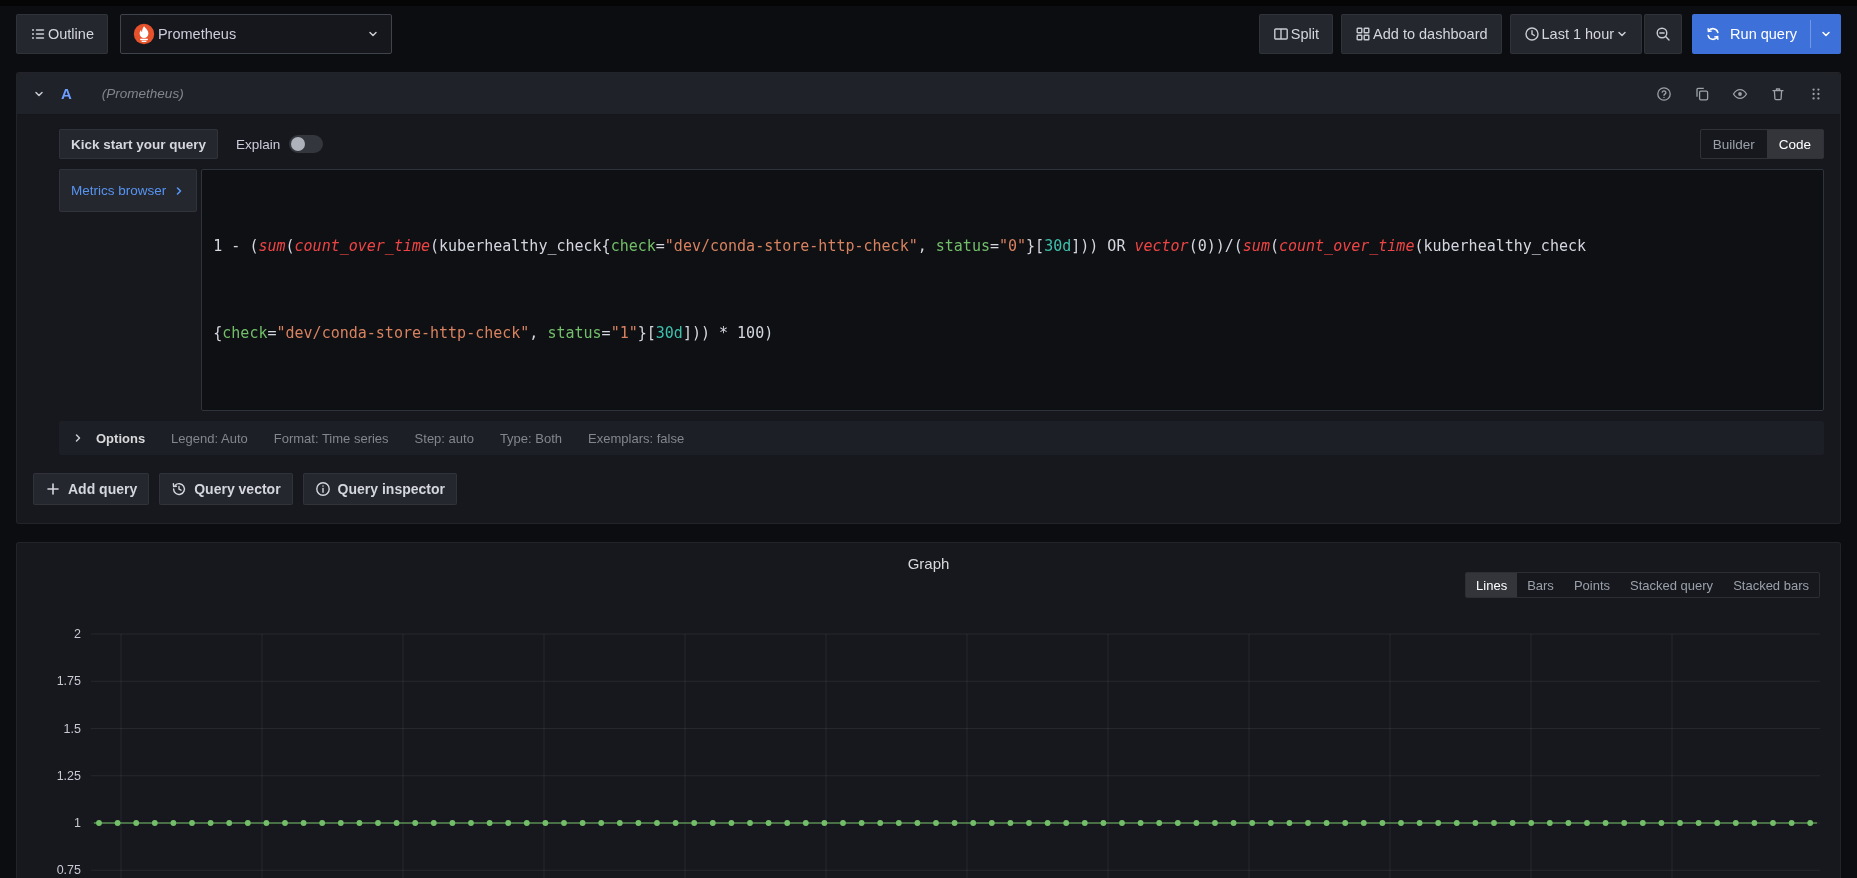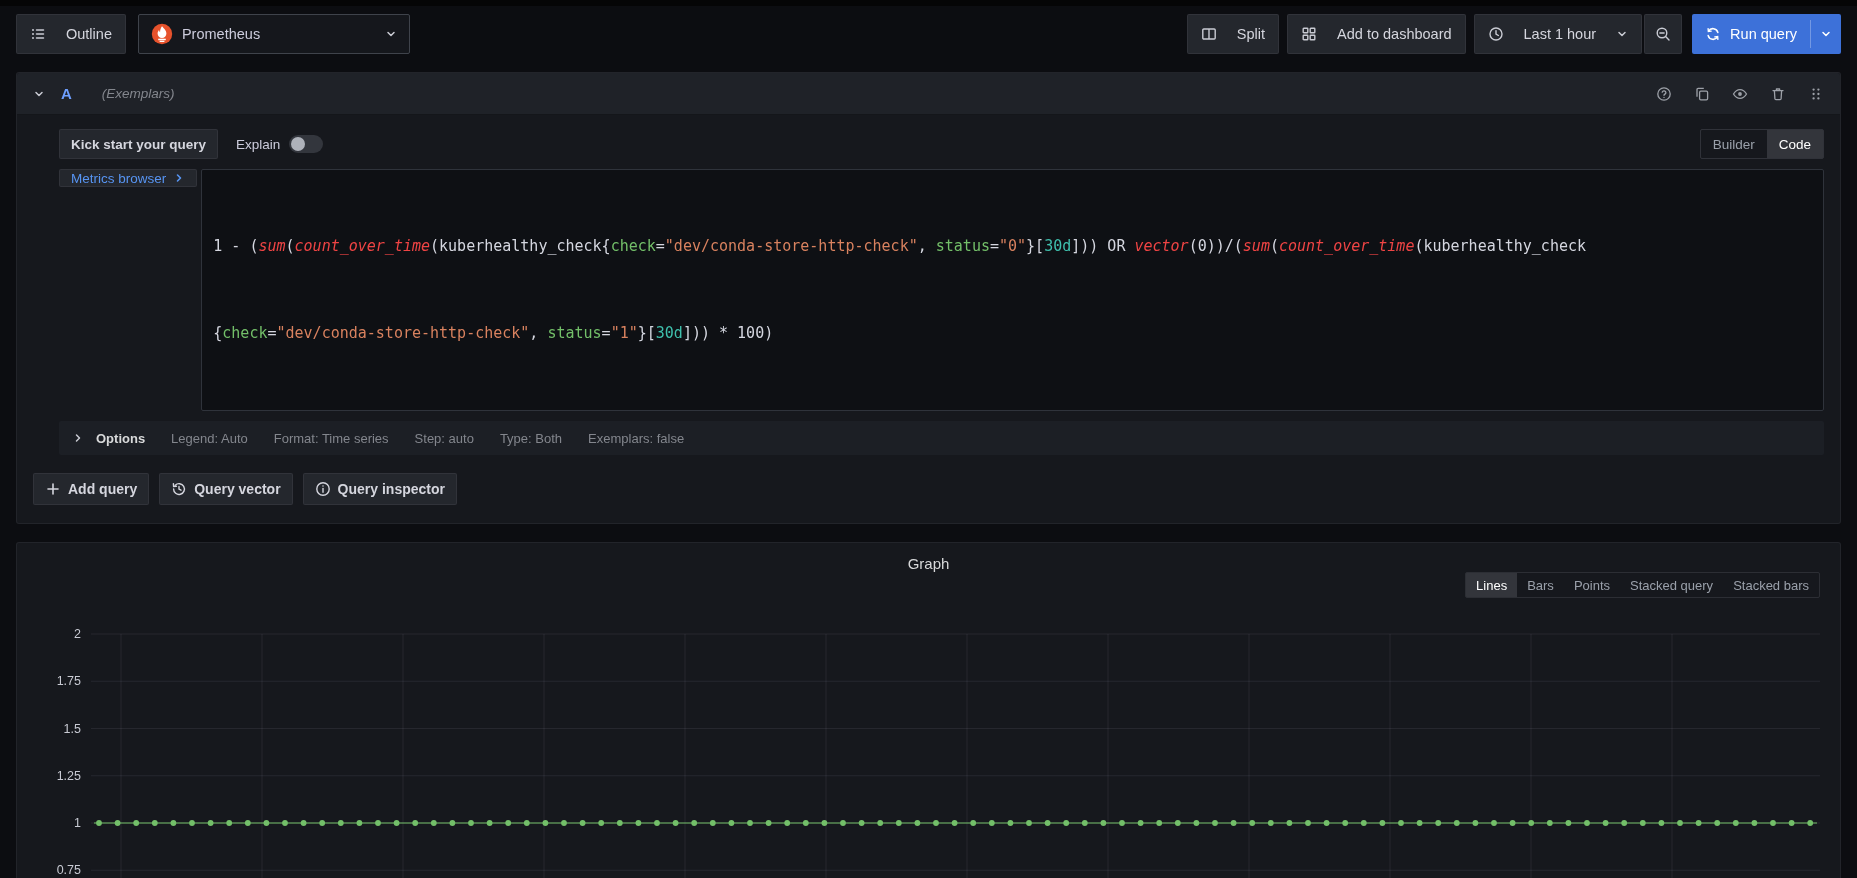--- a/index.html
+++ b/index.html
@@ -8,31 +8,31 @@
     background:#0C0D11;
     color:#CCCCDC;
     font-family:"Liberation Sans", sans-serif;
     font-size:14px;
     position:relative;
   }
   .top-strip { height:6px; background:#050506; }
   
   .toolbar { display:flex; align-items:center; padding:8px 16px; gap:8px; }
   .btn {
-    display:inline-flex; align-items:center; gap:20px; height:40px; padding:0 13px;
+    display:inline-flex; align-items:center; gap:2px; height:40px; padding:0 13px;
     background:#24272D; border:1px solid rgba(204,204,220,0.08); border-radius:2px;
     color:#D5D6DE; font-size:14.5px; cursor:pointer; white-space:nowrap;
   }
   .btn .ic { color:#C9CBD3; }
   .ds-picker {
     display:flex; align-items:center; justify-content:space-between;
     width:272px; height:40px; padding:0 12px; margin-left:4px;
     background:#15171C; border:1px solid #3F434B; border-radius:2px; cursor:pointer;
   }
-  .ds-left { display:flex; align-items:center; gap:9px; font-size:14.5px; }
+  .ds-left { display:flex; align-items:center; gap:3px; font-size:14.5px; }
   .spacer { flex:1; }
   .tp-group { display:flex; gap:2px; }
   .run-query {
     display:flex; align-items:stretch; height:40px; margin-left:2px;
     background:#3D71D9; border-radius:2px; overflow:hidden; cursor:pointer; color:#FFFFFF;
   }
   .rq-main { display:flex; align-items:center; gap:9px; padding:0 13px; font-size:14.5px; font-weight:500; }
   .rq-divider { width:1px; background:rgba(255,255,255,0.28); margin:6px 0; }
   .rq-caret { display:flex; align-items:center; justify-content:center; width:30px; }
   
@@ -58,21 +58,21 @@
     color:#D5D6DE; font-size:13.5px; cursor:pointer; white-space:nowrap;font-weight:bold;
   }
   .explain-wrap { display:flex; align-items:center; gap:9px; font-size:13.5px; color:#CCCCDC; }
   .toggle { width:34px; height:18px; background:#33363D; border-radius:9px; position:relative; cursor:pointer; }
   .toggle .knob { position:absolute; left:2px; top:2px; width:14px; height:14px; border-radius:50%; background:#AEB2BA; }
   .seg-group { display:flex; height:30px; border:1px solid rgba(204,204,220,0.15); border-radius:2px; overflow:hidden; }
   .seg { display:flex; align-items:center; padding:0 12px; font-size:13.5px; color:#9AA0AA; cursor:pointer; }
   .seg.active { background:rgba(204,204,220,0.16); color:#FFFFFF; font-weight:500; }
   .row2 { display:flex; align-items:flex-start; gap:4px; }
   .metrics-btn {
-    display:inline-flex; align-items:center; gap:7px; height:18px; padding:0 11px;
+    display:inline-flex; align-items:center; gap:7px; height:43px; padding:0 11px;
     background:#24272D; border:1px solid rgba(204,204,220,0.08); border-radius:2px;
     color:#5794F2; font-size:13.5px; font-weight:500; cursor:pointer; white-space:nowrap;
   }
   .code-editor {
     flex:1; background:#0E1014; border:1px solid #2F333B; border-radius:2px;
     padding:4px 11px; font-family:"DejaVu Sans Mono","Liberation Mono",monospace;
     font-size:15px; line-height:29px; color:#D5D7E0; cursor:text;
     white-space:pre-wrap; word-break:break-all;
   }
   .tok-fn { color:#ef4444;font-style:italic; } .tok-str { color:#D9825F; }
@@ -188,21 +188,21 @@
     </div>
   </div>
 </div>
 
 <section class="panel">
   <div class="qp-header">
     <svg class="chev" viewBox="0 0 12 12" fill="none" stroke="#C9CBD3" stroke-width="1.5" stroke-linecap="round" stroke-linejoin="round">
       <polyline points="3,4.5 6,7.5 9,4.5"></polyline>
     </svg>
     <span class="ref-id">A</span>
-    <span class="ds-hint">(Exemplars)</span>
+    <span class="ds-hint">(Prometheus)</span>
     <div class="spacer"></div>
     <div class="hdr-icons">
       <svg class="ic" viewBox="0 0 16 16" fill="none" stroke="currentColor" stroke-width="1.3" stroke-linecap="round">
         <circle cx="8" cy="8" r="6.2"></circle>
           <path d="M6.2 6.2a1.9 1.9 0 0 1 3.7.6c0 1.2-1.9 1.4-1.9 2.5"></path>
           <circle cx="8" cy="11.4" r="0.7" fill="currentColor" stroke="none"></circle>
       </svg>
       <svg class="ic" viewBox="0 0 16 16" fill="none" stroke="currentColor" stroke-width="1.3" stroke-linejoin="round">
         <rect x="5.6" y="5.2" width="8" height="8.6" rx="1.2"></rect>
           <path d="M3 10.8V3.6a1.2 1.2 0 0 1 1.2-1.2h5.6"></path>

